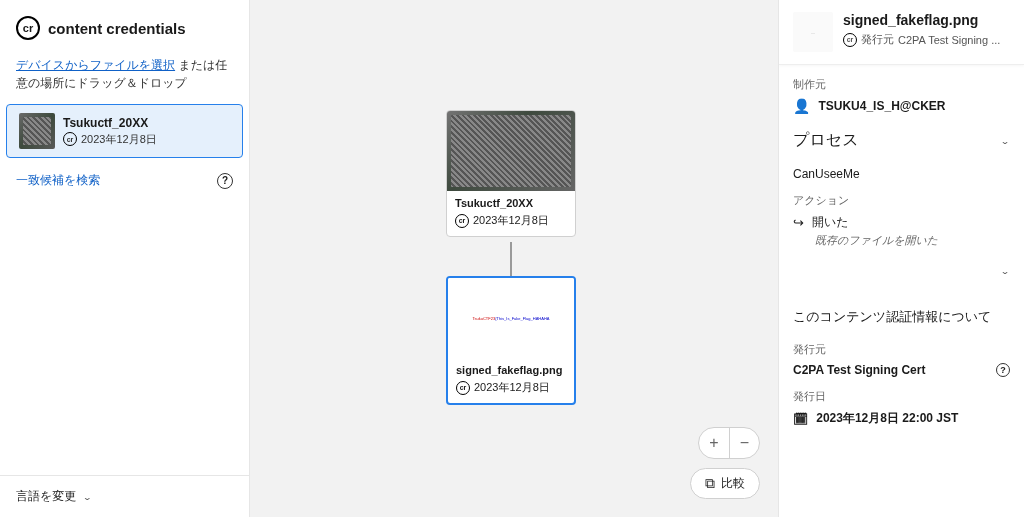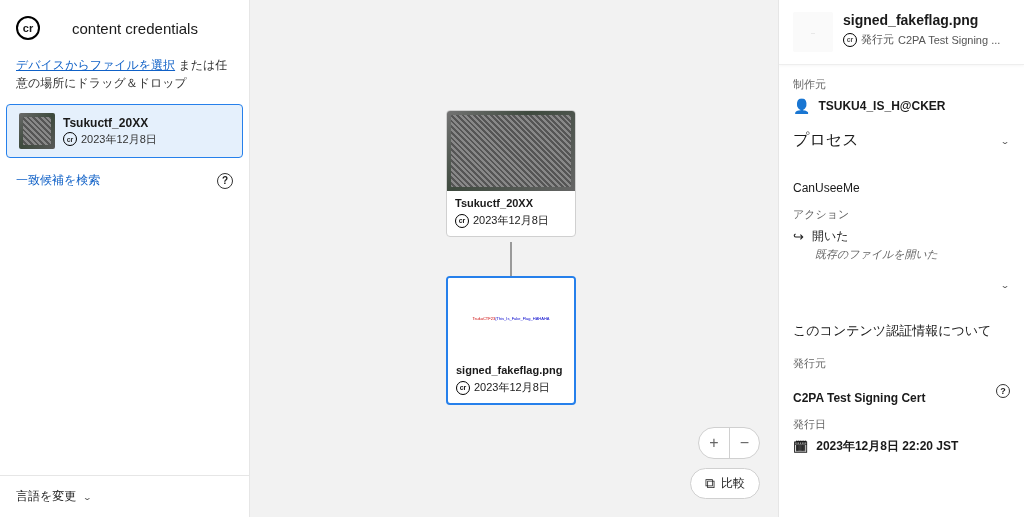--- a/index.html
+++ b/index.html
@@ -40,23 +40,22 @@
     border: 2px solid #000;
     border-radius: 50%;
     display: flex;
     align-items: center;
     justify-content: center;
     font-weight: bold;
     font-size: 11px;
     font-family: Arial, sans-serif;
   }
   .logo-text {
-    font-weight: 400;
+    font-weight: 700;
     font-size: 15px;
-    margin-left: 24px;
   }
   .instruction-text {
     padding: 0 16px 12px 16px;
     font-size: 12px;
     line-height: 1.5;
     color: #333;
   }
   .instruction-text a {
     color: #1061c7;
     text-decoration: underline;
@@ -330,21 +329,21 @@
     gap: 8px;
     font-size: 12px;
     font-weight: 600;
   }
   .producer-icon {
     font-size: 14px;
   }
   .value-text {
     font-size: 12px;
     color: #1a1a1a;
-    margin-top: 14px;
+    margin-top: 0;
   }
   .action-row {
     display: flex;
     align-items: center;
     gap: 8px;
     margin-top: 4px;
     font-size: 12px;
   }
   .action-icon {
     font-size: 13px;
@@ -519,18 +518,18 @@
       <div class="issuer-value-row">
         <span class="value-text" style="font-weight:600;">C2PA Test Signing Cert</span>
         <span class="help-icon" style="width:14px;height:14px;font-size:9px;">?</span>
       </div>
     </div>
 
     <div class="section">
       <div class="section-label">発行日</div>
       <div class="calendar-row">
         <span>🗓</span>
-        <span>2023年12月8日 22:20 JST</span>
+        <span>2023年12月8日 22:00 JST</span>
       </div>
     </div>
 
   </div>
 </aside>
 
 </body></html>

